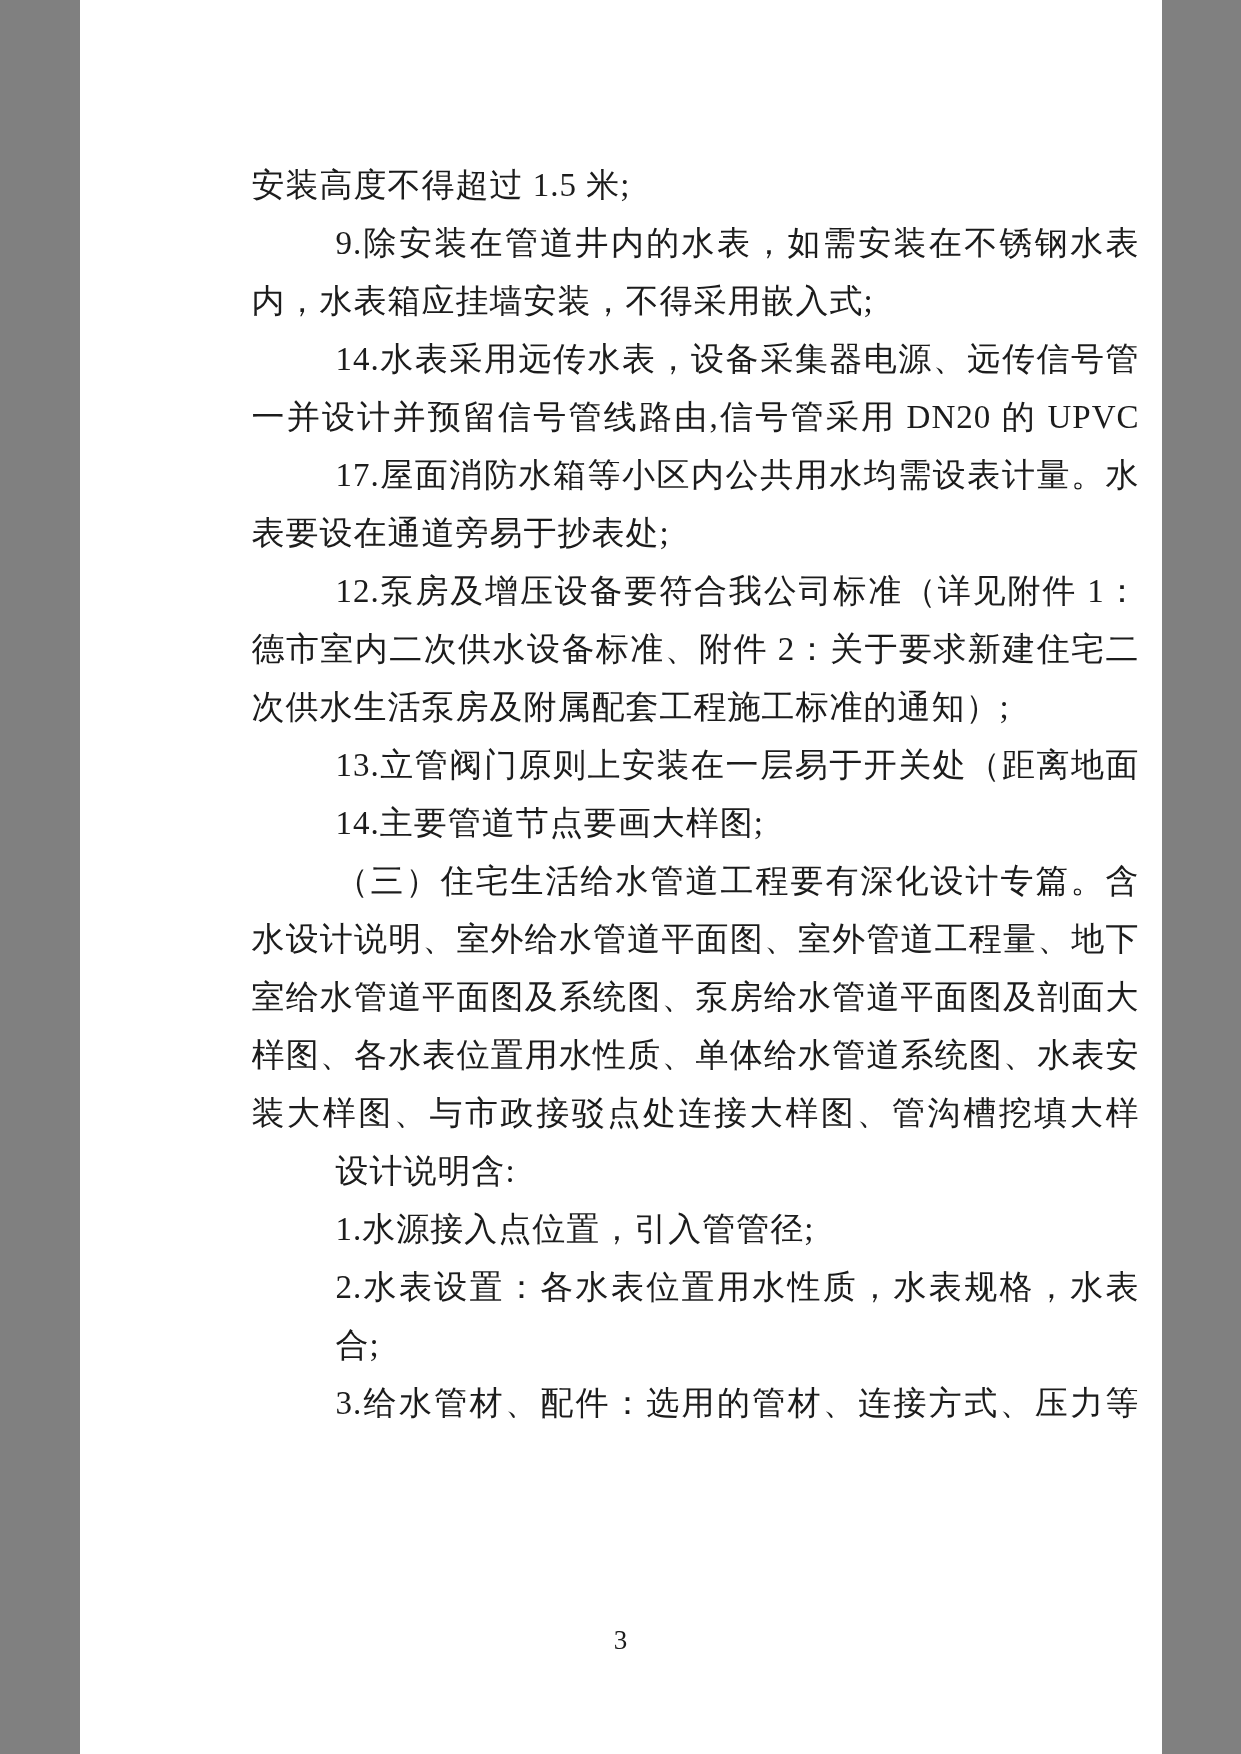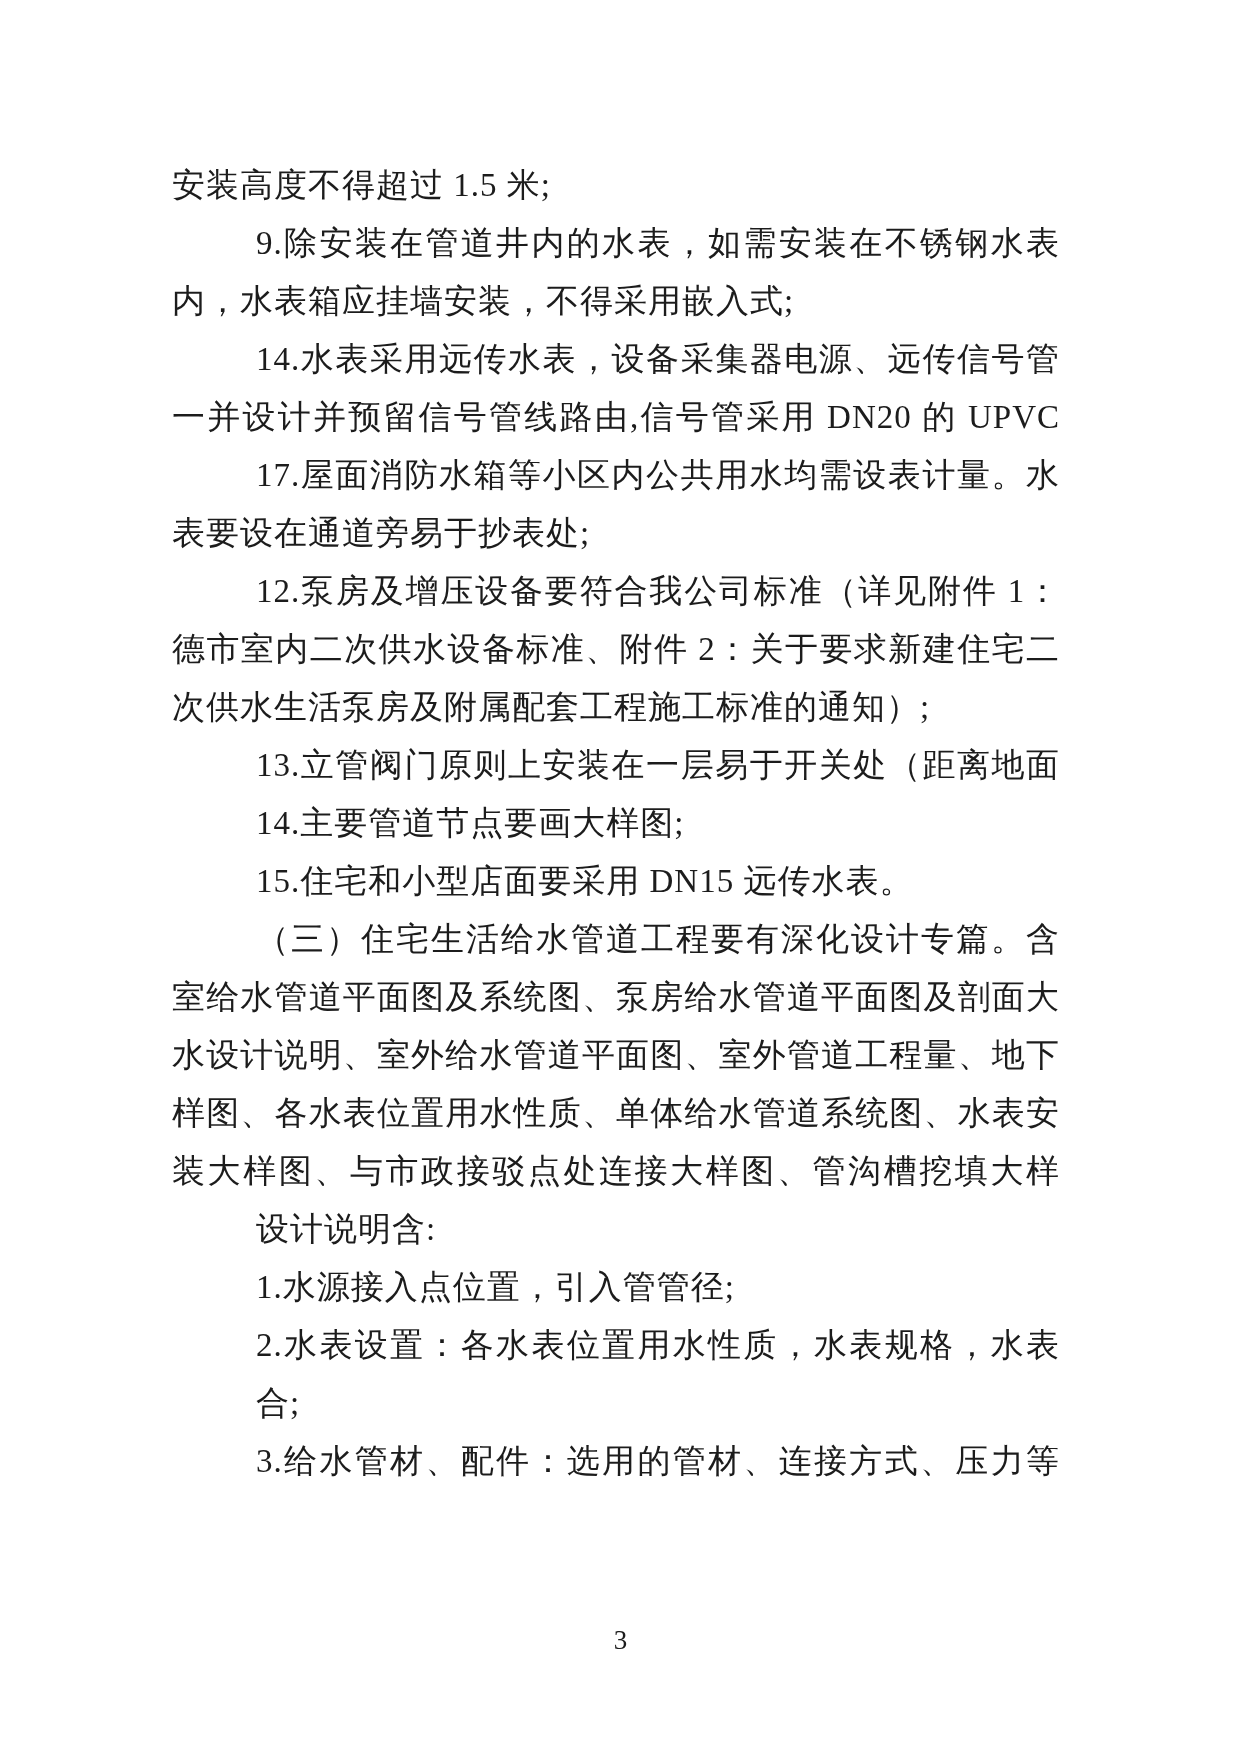--- a/index.html
+++ b/index.html
@@ -2,21 +2,21 @@
 <html><head>
 <meta charset="utf-8">
 <style>
   html, body {
     margin: 0;
     padding: 0;
     background: #808080;
   }
   .page {
     position: relative;
-    width: 1241px;
+    width: 1082px;
     height: 1754px;
     margin: 0 auto;
     background: #ffffff;
     font-family: "Liberation Serif", "DejaVu Serif", serif;
     color: #1c1c1c;
     overflow: hidden;
   }
   .text-body {
     position: absolute;
     left: 172px;
@@ -62,24 +62,23 @@
       <div class="line">内，水表箱应挂墙安装，不得采用嵌入式;</div>
       <div class="line indent just">14.水表采用远传水表，设备采集器电源、远传信号管</div>
       <div class="line just">一并设计并预留信号管线路由,信号管采用 DN20 的 UPVC 管;</div>
       <div class="line indent just">17.屋面消防水箱等小区内公共用水均需设表计量。水</div>
       <div class="line">表要设在通道旁易于抄表处;</div>
       <div class="line indent just">12.泵房及增压设备要符合我公司标准（详见附件 1：宁</div>
       <div class="line just">德市室内二次供水设备标准、附件 2：关于要求新建住宅二</div>
       <div class="line">次供水生活泵房及附属配套工程施工标准的通知）;</div>
       <div class="line indent just">13.立管阀门原则上安装在一层易于开关处（距离地面</div>
       <div class="line indent">14.主要管道节点要画大样图;</div>
-      <div class="line indent">15.住宅和小型店面要采用 DN15 远传水表。</div>
       <div class="line indent just">（三）住宅生活给水管道工程要有深化设计专篇。含给</div>
+      <div class="line just">水设计说明、室外给水管道平面图、室外管道工程量、地下</div>
       <div class="line just">室给水管道平面图及系统图、泵房给水管道平面图及剖面大</div>
-      <div class="line just">水设计说明、室外给水管道平面图、室外管道工程量、地下</div>
       <div class="line just">样图、各水表位置用水性质、单体给水管道系统图、水表安</div>
       <div class="line just">装大样图、与市政接驳点处连接大样图、管沟槽挖填大样图。</div>
       <div class="line indent">设计说明含:</div>
       <div class="line indent">1.水源接入点位置，引入管管径;</div>
       <div class="line indent just">2.水表设置：各水表位置用水性质，水表规格，水表组</div>
       <div class="line indent">合;</div>
       <div class="line indent just">3.给水管材、配件：选用的管材、连接方式、压力等级、</div>
     </div>
   <div class="page-number">3</div>
 </div>

